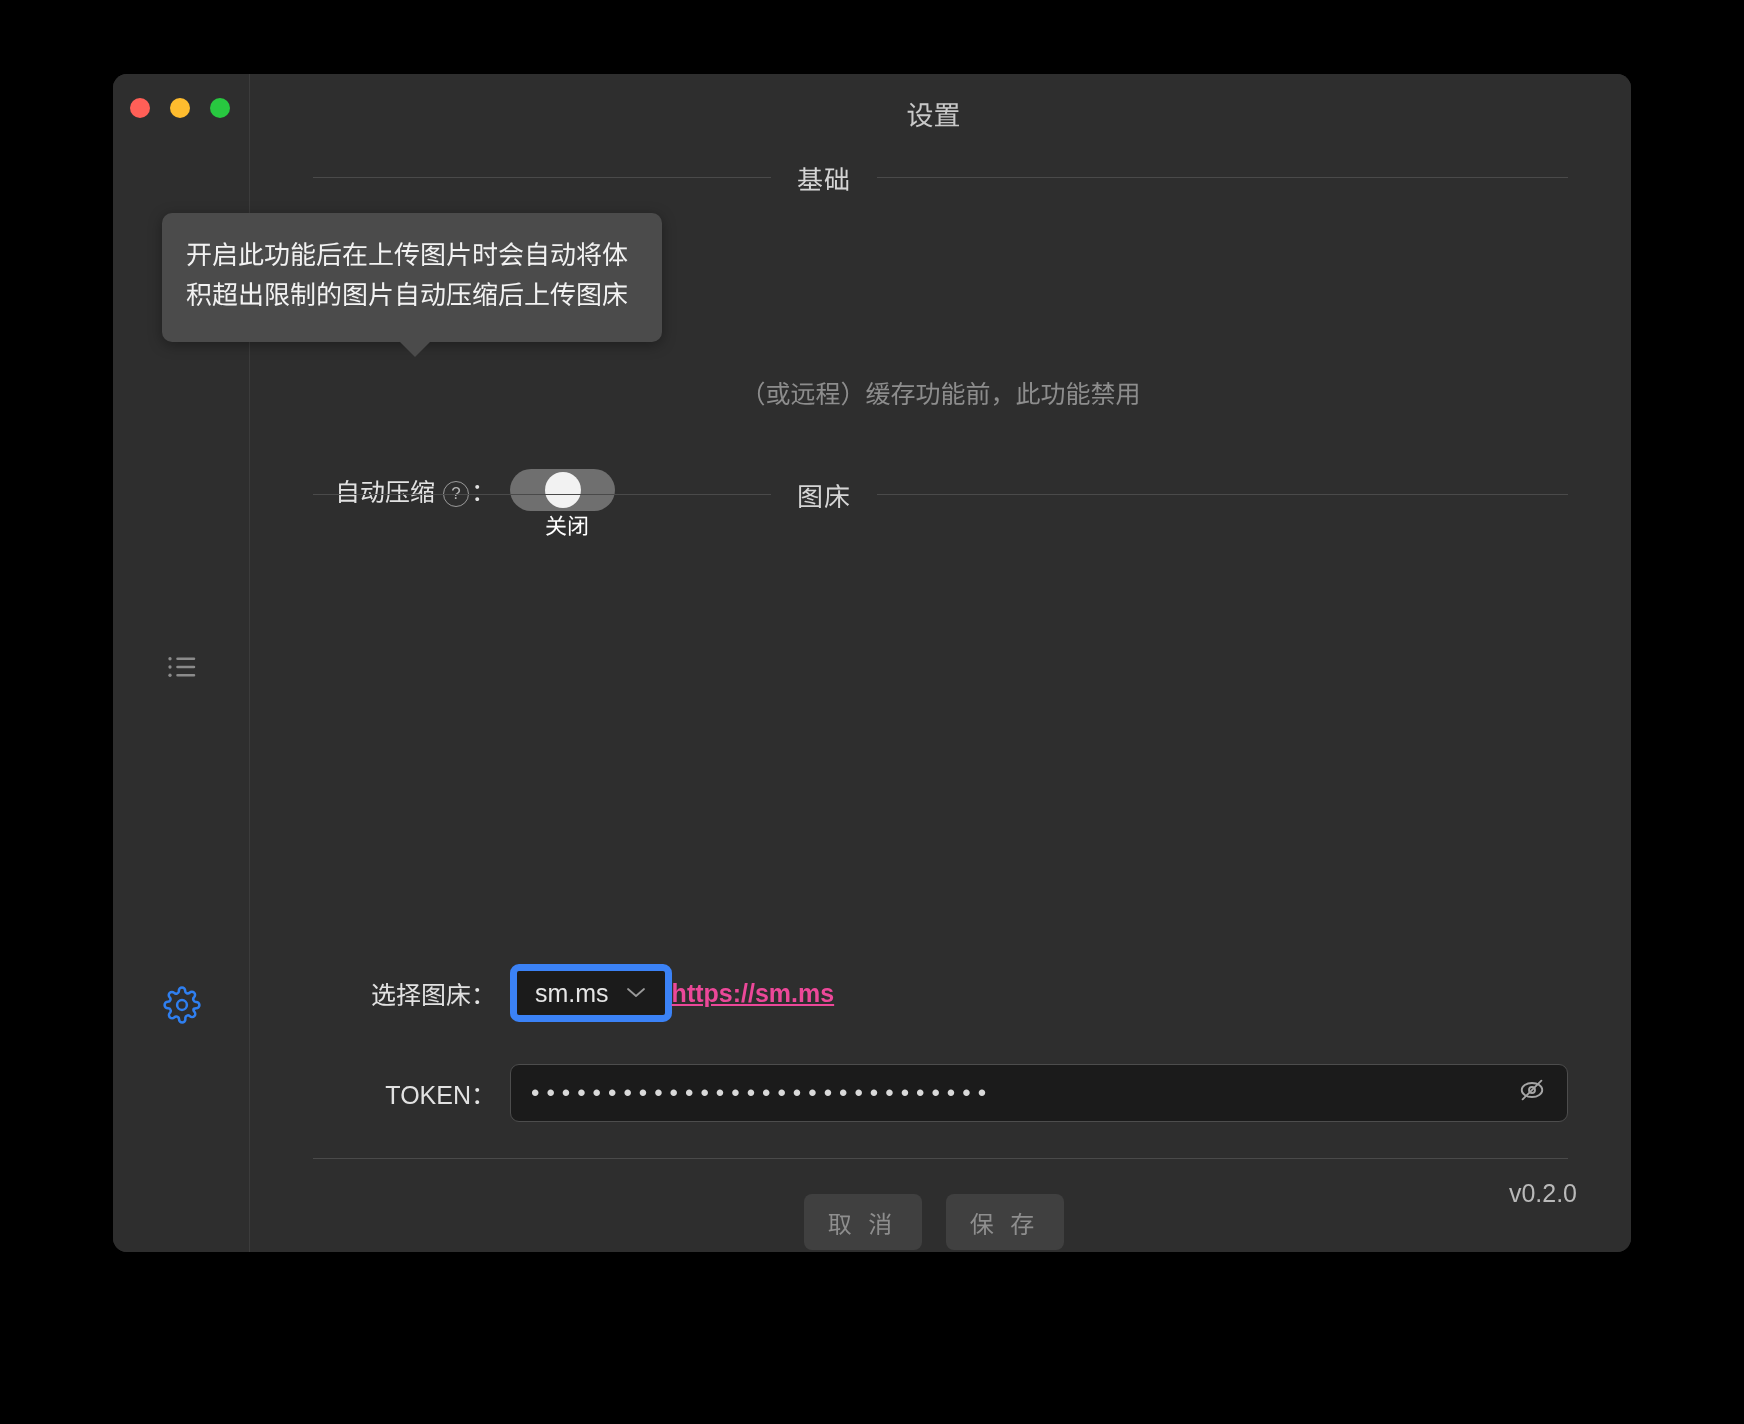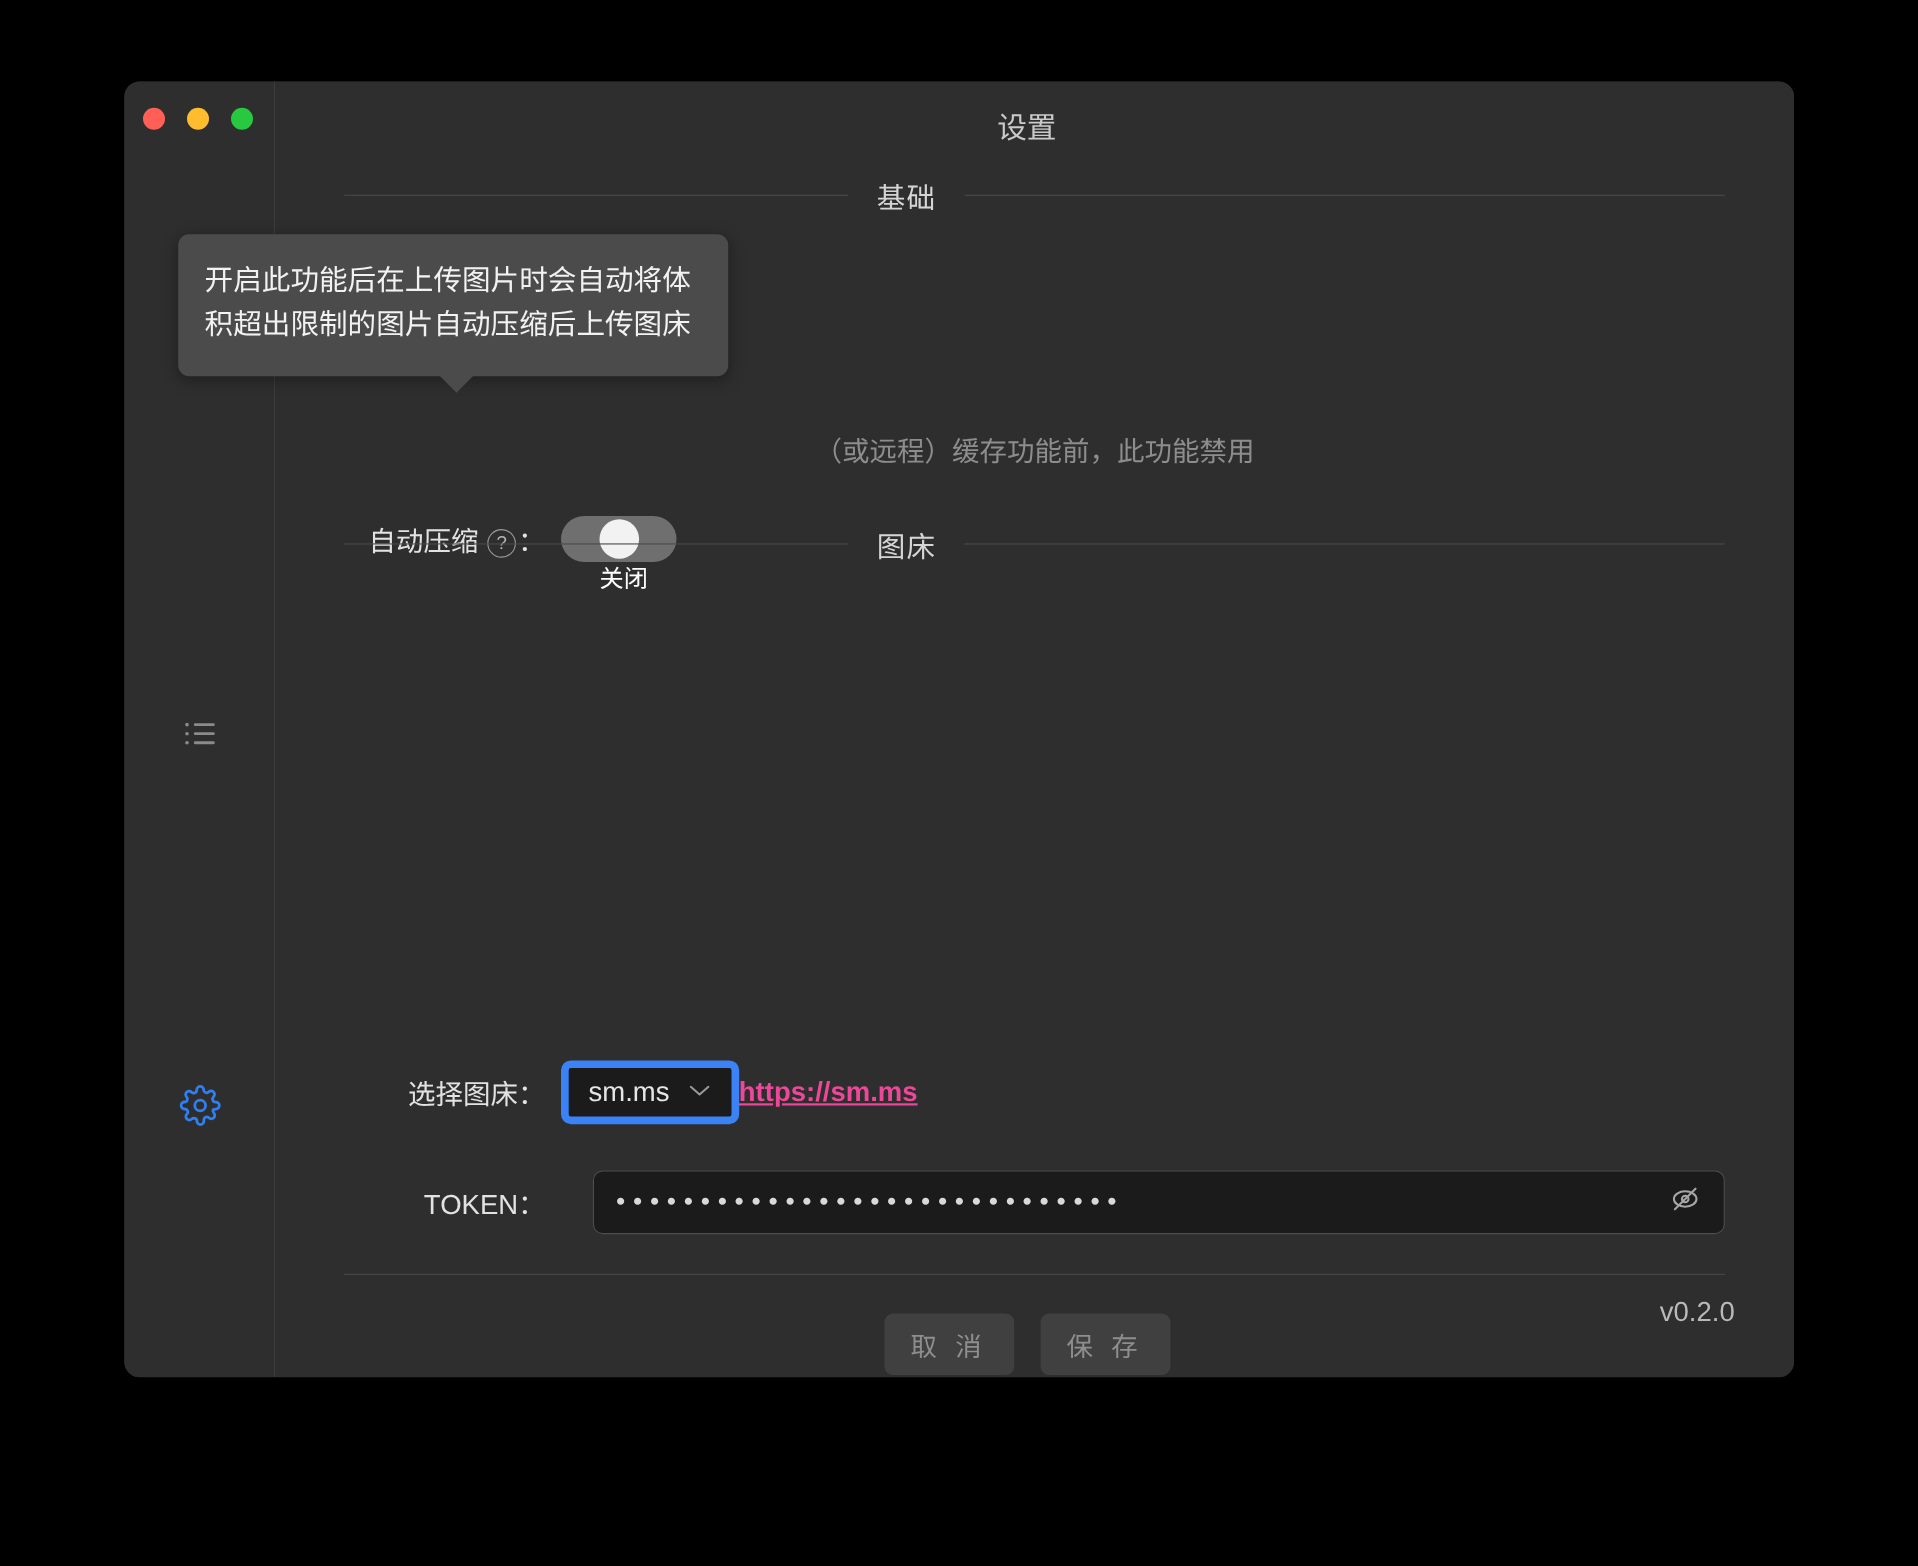--- a/index.html
+++ b/index.html
@@ -69,21 +69,20 @@
   #sec-basic { position: absolute; top: 85px; left: 0; right: 0; }
   #sec-storage { position: absolute; top: 402px; left: 0; right: 0; }
 
   .hidden-row {
     position: absolute;
     top: 215px; left: 0; right: 0;
     text-align: center;
     color: #8d8d8d;
     font-size: 25px;
     padding-right: 0;
-    margin-top: 16px;
   }
 
   
   .form-row {
     position: absolute;
     display: flex; align-items: center;
     color: #e2e2e2; font-size: 25px;
   }
   .form-label { text-align: right; width: 260px; padding-right: 14px; white-space: nowrap; }
 
@@ -118,21 +117,21 @@
     border-radius: 9px;
     height: 58px; min-width: 152px;
     display: flex; align-items: center; justify-content: center; gap: 16px;
     padding: 0 18px;
     color: #e6e6e6; font-size: 25px;
   }
   .chev { color: #9a9a9a; font-size: 19px; }
   .ext-link { color: #ec4899; font-size: 25px; font-weight: bold; }
 
   
-  #row-token { top: 588px; left: 0; right: 63px; display: flex; gap: 29px; }
+  #row-token { top: 588px; left: 0; right: 63px; display: flex; }
   .token-input {
     flex: 1 1 auto;
     background: #1b1b1b;
     border: 1px solid #4d4d4d;
     border-radius: 9px;
     height: 58px;
     display: flex; align-items: center;
     padding: 0 20px;
     position: relative;
     overflow: hidden;

